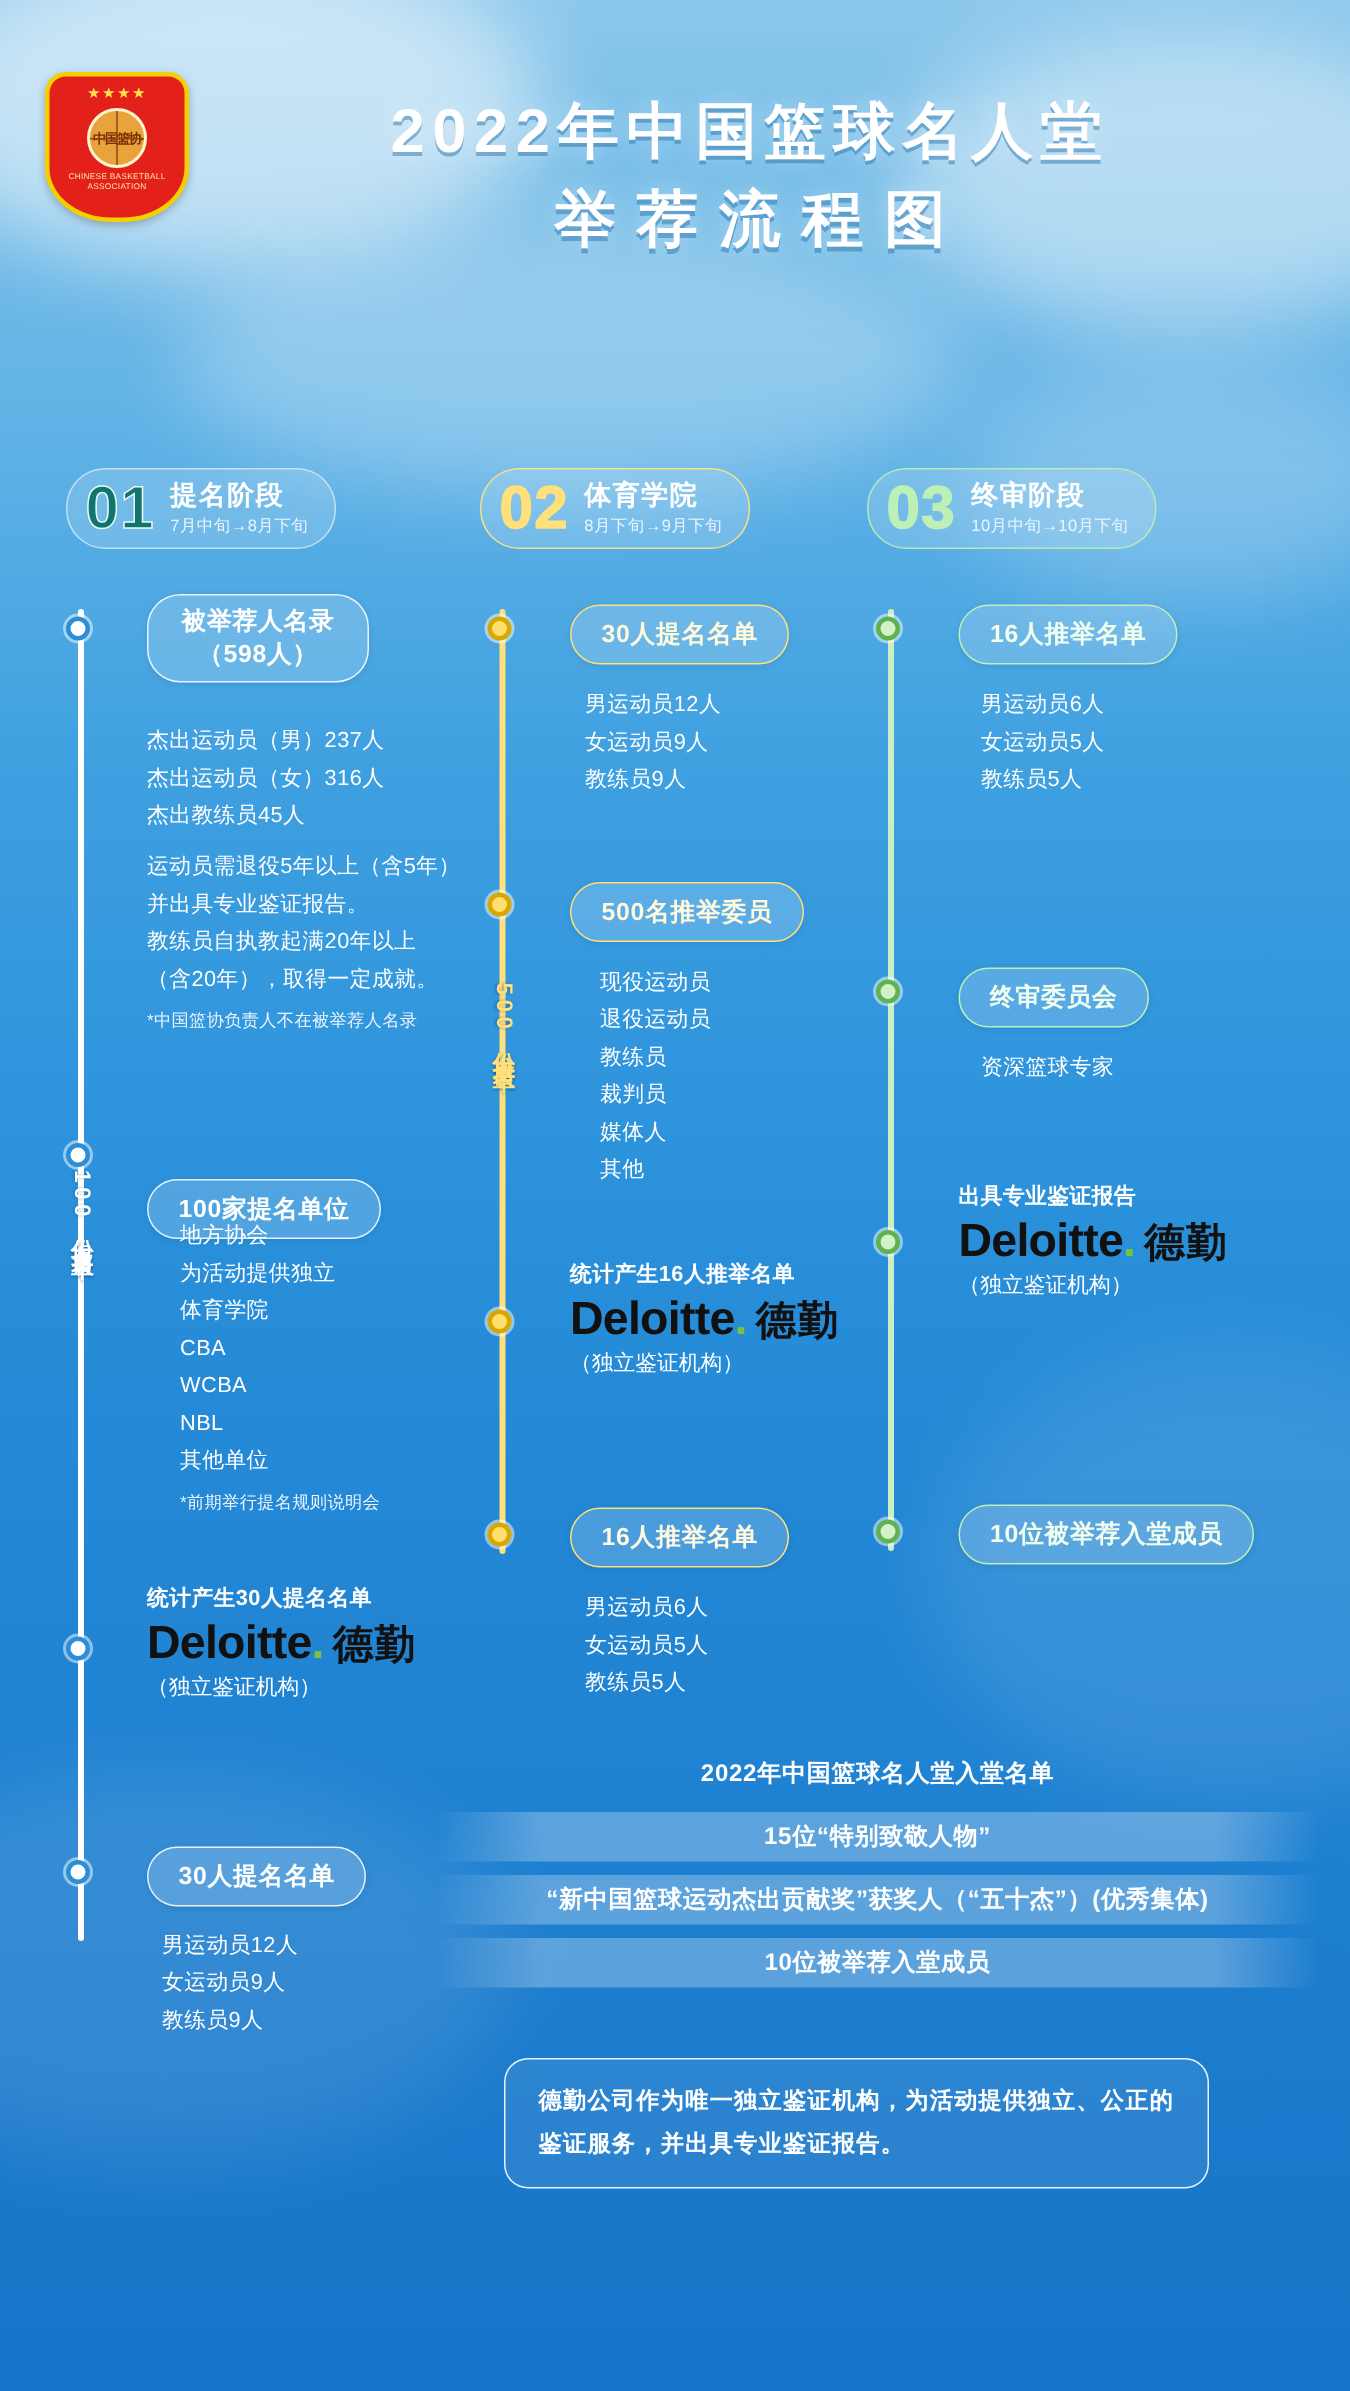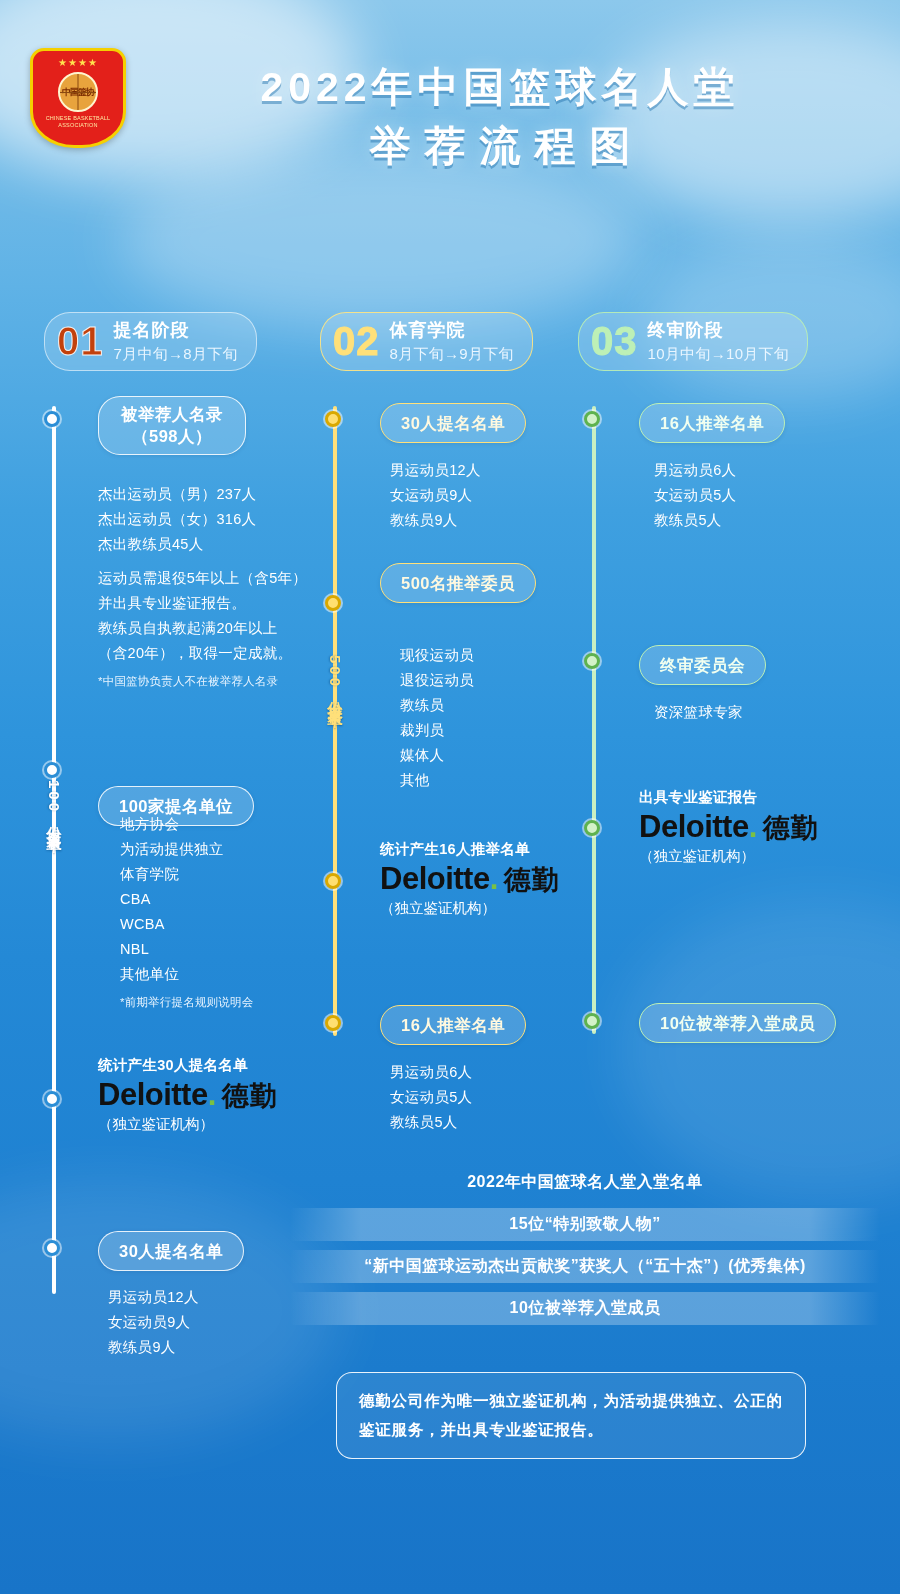--- a/index.html
+++ b/index.html
@@ -95,22 +95,22 @@
     border: 1px solid rgba(255,255,255,0.55);
     backdrop-filter: blur(2px);
   }
   .stage .num {
     font-size: 40px; font-weight: bold; line-height: .9;
     letter-spacing: 1px; margin-right: 10px;
     -webkit-text-stroke: 1px rgba(255,255,255,.9);
   }
   .stage .txt { line-height: 1.2; }
   .stage .name { font-size: 18px; font-weight: bold; color: #fff; letter-spacing: 1px; }
-  .stage .date { font-size: 15px; color: #eaf6ff; margin-top: 3px; letter-spacing: .3px; }
-  .stage1 .num { color: #c2410c; text-align: right; }
+  .stage .date { font-size: 11px; color: #eaf6ff; margin-top: 3px; letter-spacing: .3px; }
+  .stage1 .num { color: #0f766e; text-align: right; }
   .stage2 { border-color: rgba(255,228,130,0.9); }
   .stage2 .num { color: #ffe07a; -webkit-text-stroke: 1px #ffe07a; }
   .stage3 { border-color: rgba(186,238,180,0.9); }
   .stage3 .num { color: #bdf0b6; -webkit-text-stroke: 1px #bdf0b6; }
 
   
   .spine {
     position: absolute; width: 4px; border-radius: 2px;
   }
   .spine1 { left: 52px;  top: 406px; height: 888px; background: #ffffff; }
@@ -300,21 +300,21 @@
 <div class="block" style="left:356px; top:403px;">
   <div class="pill y">30人提名名单</div>
 </div>
 <div class="block lines" style="left:366px; top:458px; width:220px;">
   <div>男运动员12人</div>
   <div>女运动员9人</div>
   <div>教练员9人</div>
 </div>
 
 <div class="dot y" style="left:325px; top:595px;"></div>
-<div class="block" style="left:356px; top:563px;">
+<div class="block" style="left:356px; top:588px;">
   <div class="pill y">500名推举委员</div>
 </div>
 <div class="block lines" style="left:376px; top:643px; width:220px;">
   <div>现役运动员</div>
   <div>退役运动员</div>
   <div>教练员</div>
   <div>裁判员</div>
   <div>媒体人</div>
   <div>其他</div>
 </div>

